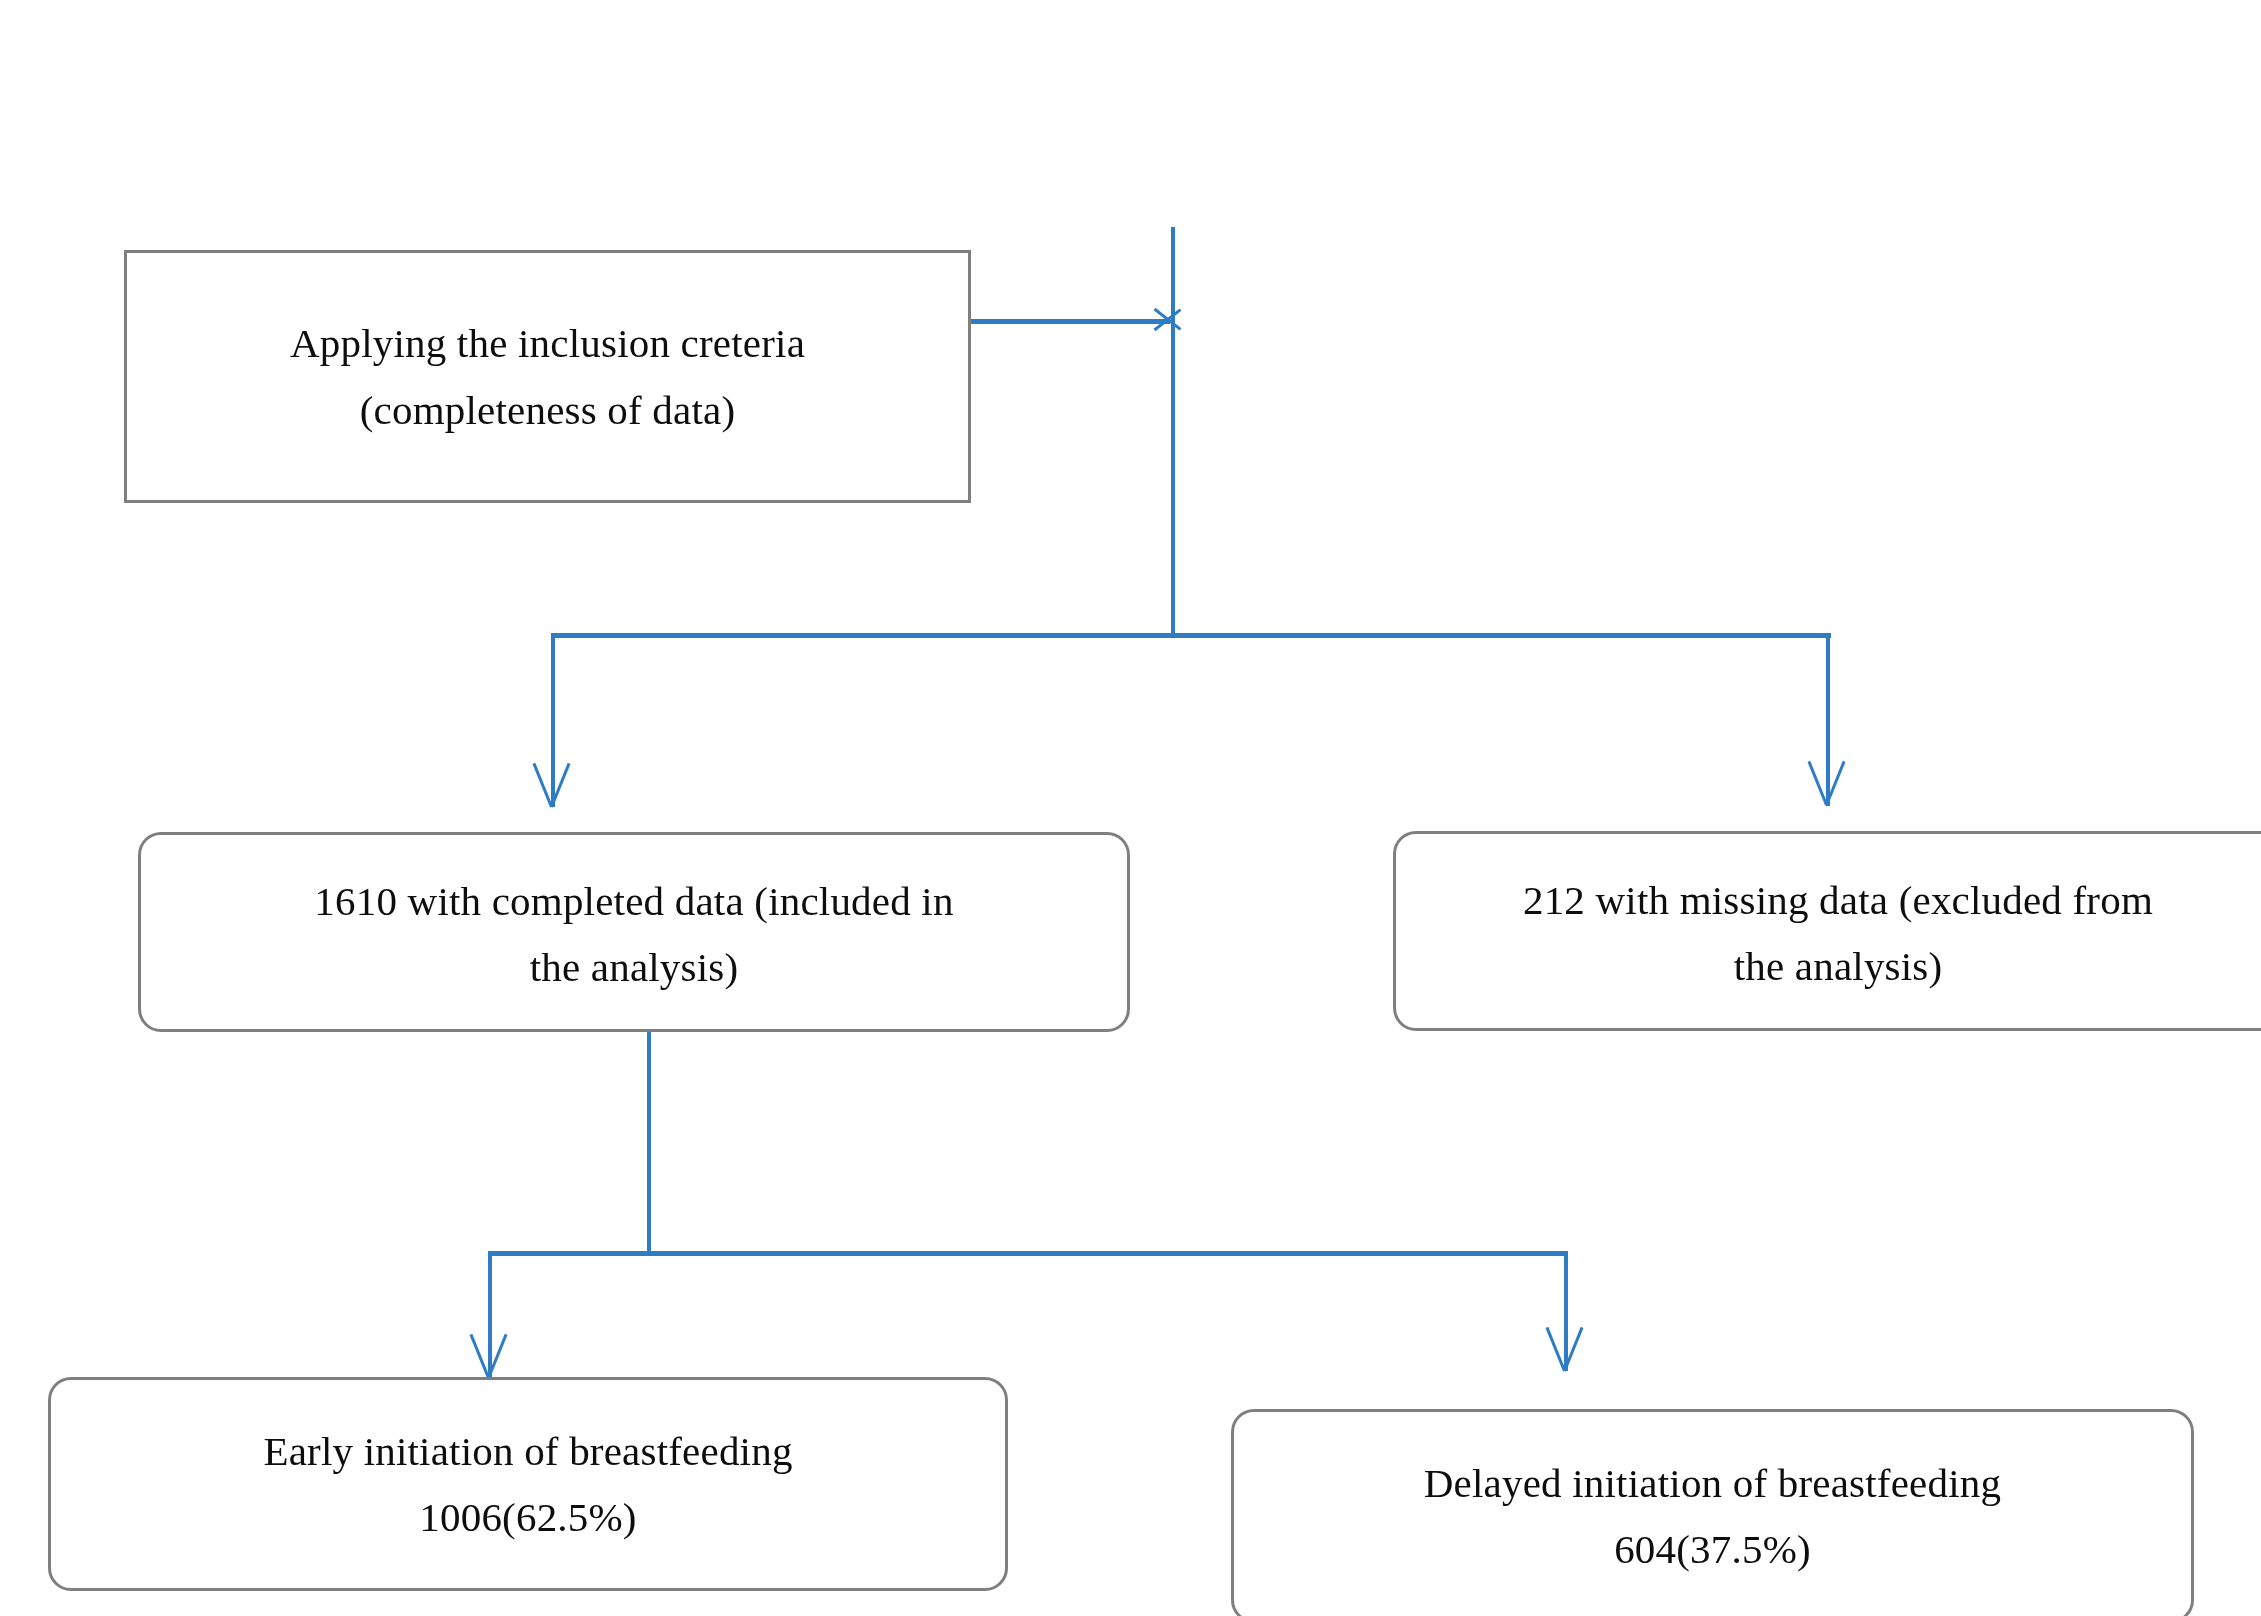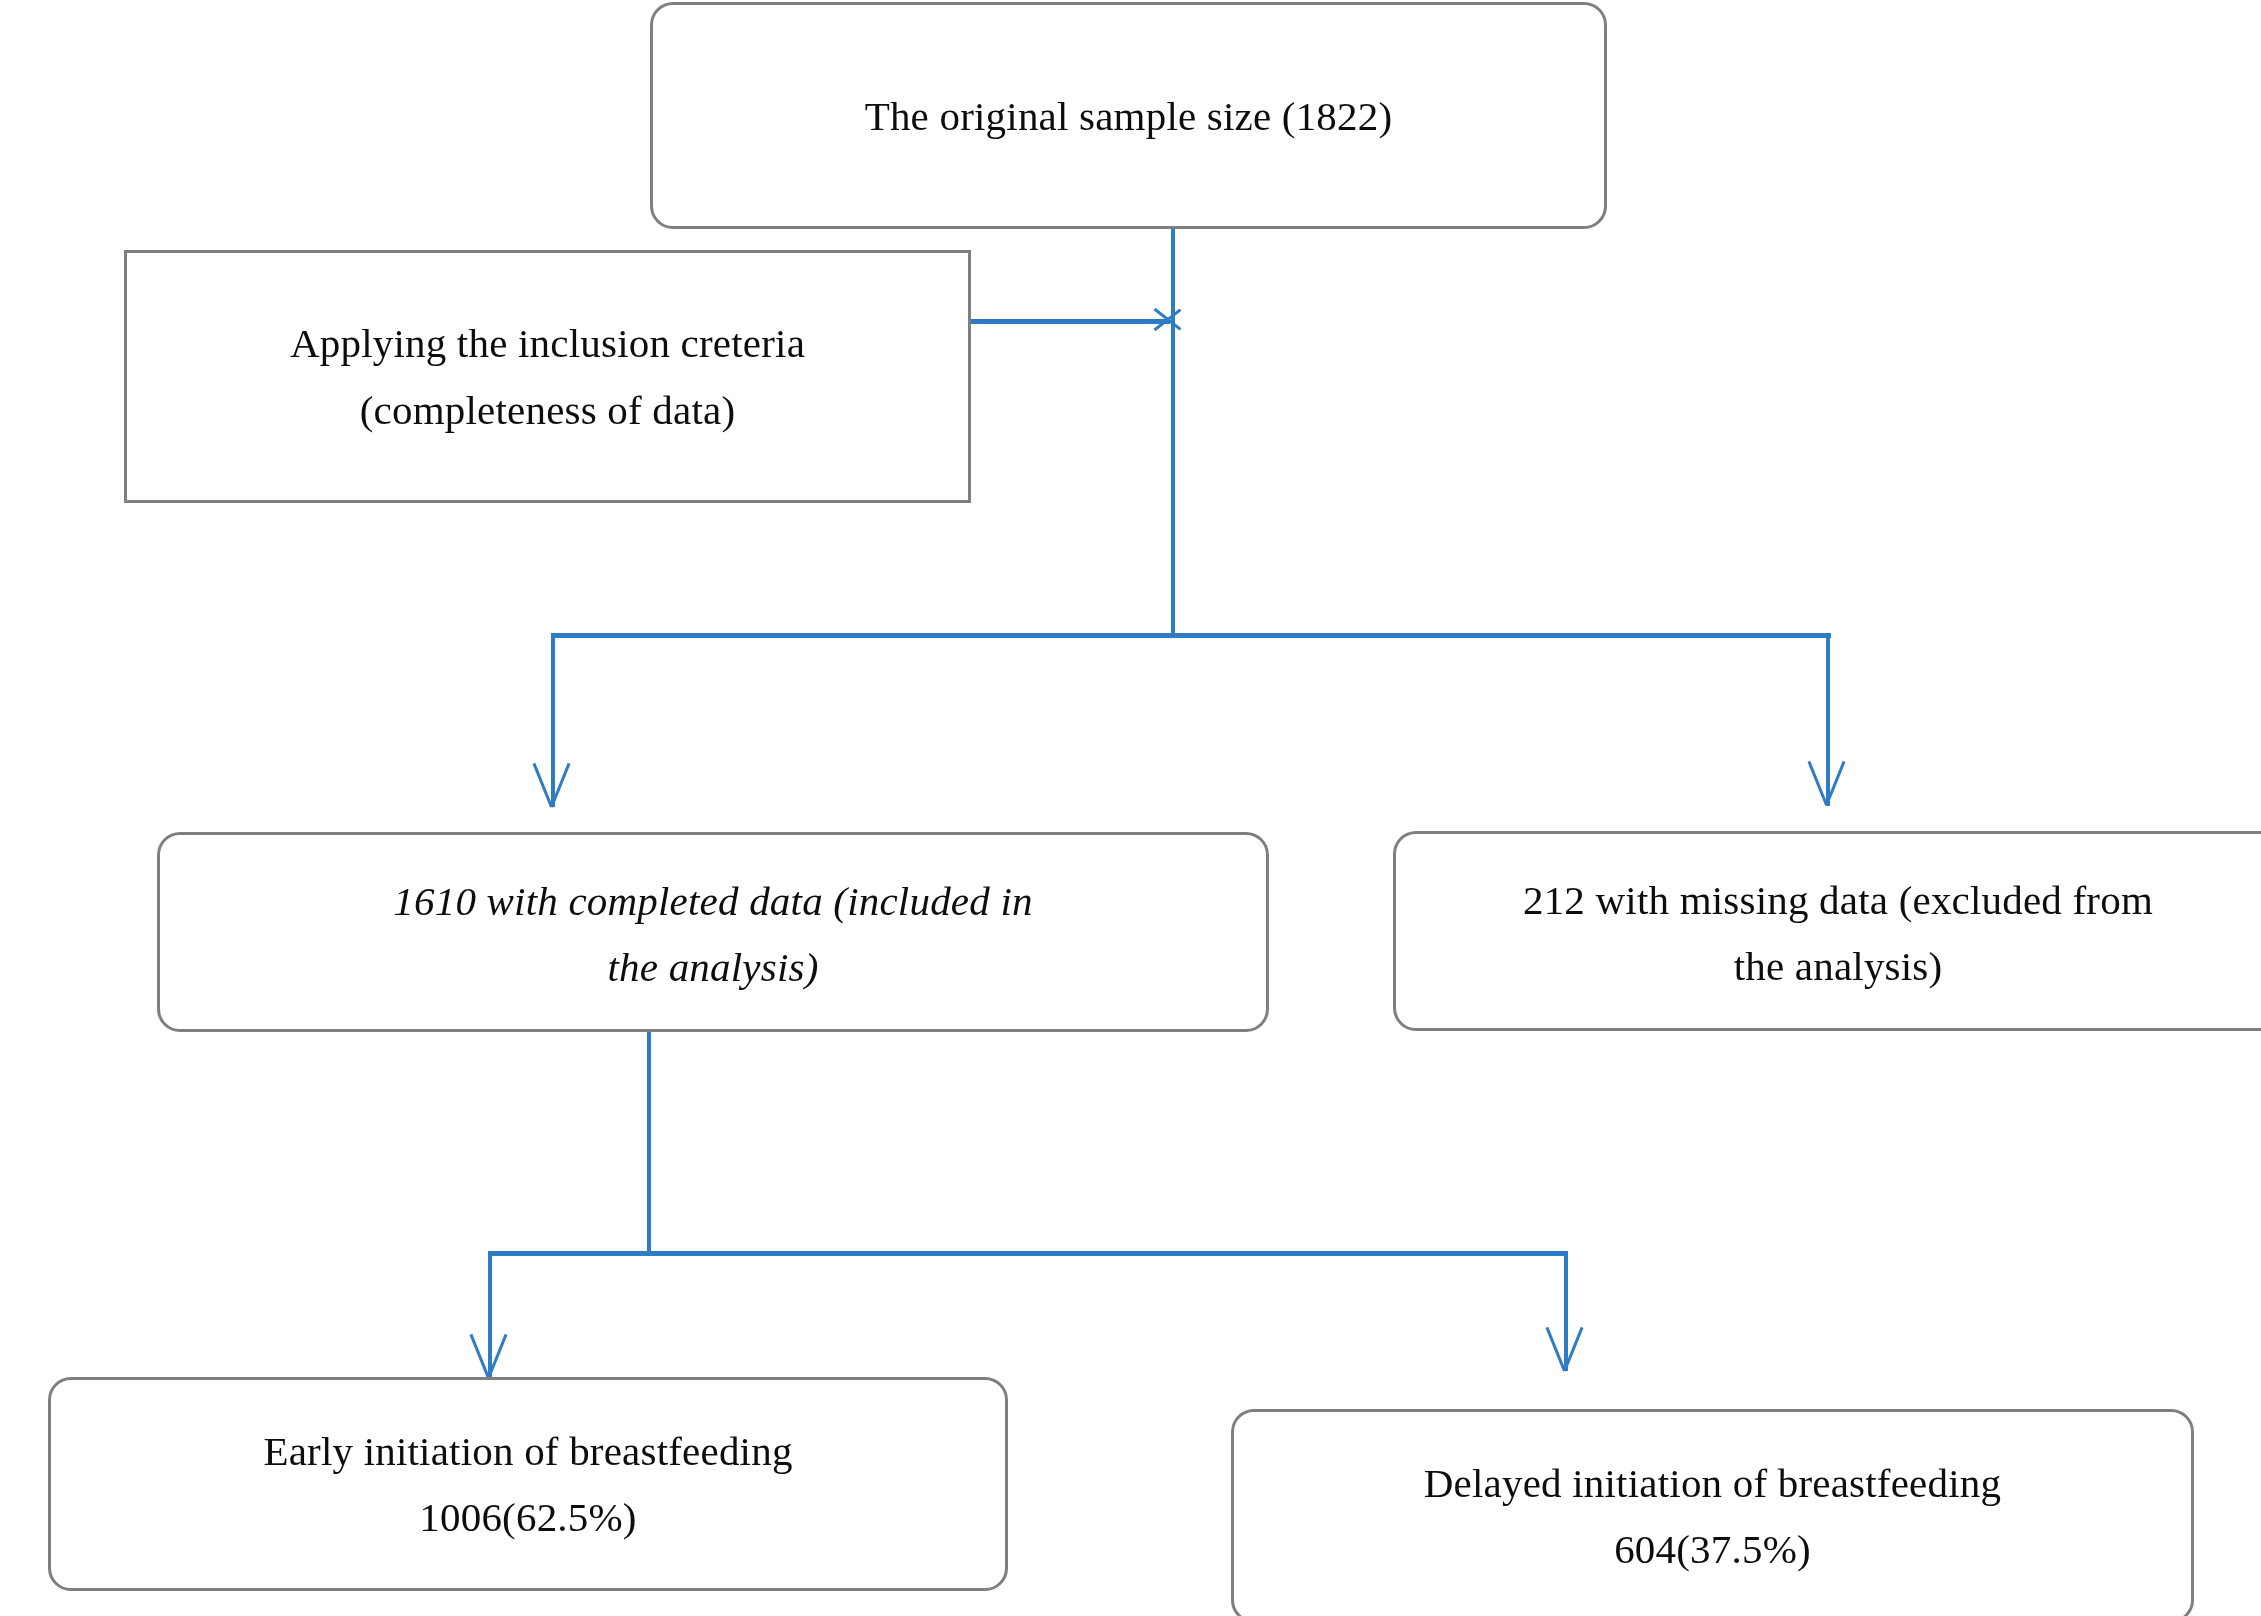--- a/index.html
+++ b/index.html
@@ -39,21 +39,21 @@
     border-radius: 0;
   }
   .node .line {
     display: block;
     white-space: nowrap;
   }
 
   
   #node-original      { left: 650px;  top: 2.3px;    width: 957px; height: 227px; }
   #node-criteria      { left: 124px;  top: 250px;  width: 847px; height: 253px; }
-  #node-included      { left: 157px;  top: 832px; width: 1112px; height: 200px; font-style: italic; }
+  #node-included      { left: 138px;  top: 832px; width: 992px; height: 200px; }
   #node-excluded      { left: 1393px; top: 831px; width: 890px; height: 200px; }
   #node-early         { left: 15px;   top: 1377px; width: 960px; height: 214px; margin-left: 33px; }
   #node-delayed       { left: 1231px; top: 1369px; width: 963px; height: 214px; margin-top: 40px; }
 
   
   #node-included .stack, #node-excluded .stack { margin-top: 4.5px; }
 
   
   .conn {
     position: absolute;
@@ -143,25 +143,20 @@
   </div>
   <div class="arrowhead ah-down" id="ah-delayed">
     <span class="a"></span>
       <span class="b"></span>
   </div>
   <div class="arrowhead" id="ah-criteria">
     <span class="a"></span>
       <span class="b"></span>
   </div>
 
-  <div class="node rounded" id="node-original">
-    <div class="stack">
-      <span class="line">The original sample size (1822)</span>
-    </div>
-  </div>
 
   <div class="node rect" id="node-criteria">
     <div class="stack">
       <span class="line">Applying the inclusion creteria</span>
       <span class="line">(completeness of data)</span>
     </div>
   </div>
 
   <div class="node rounded" id="node-included">
     <div class="stack">

